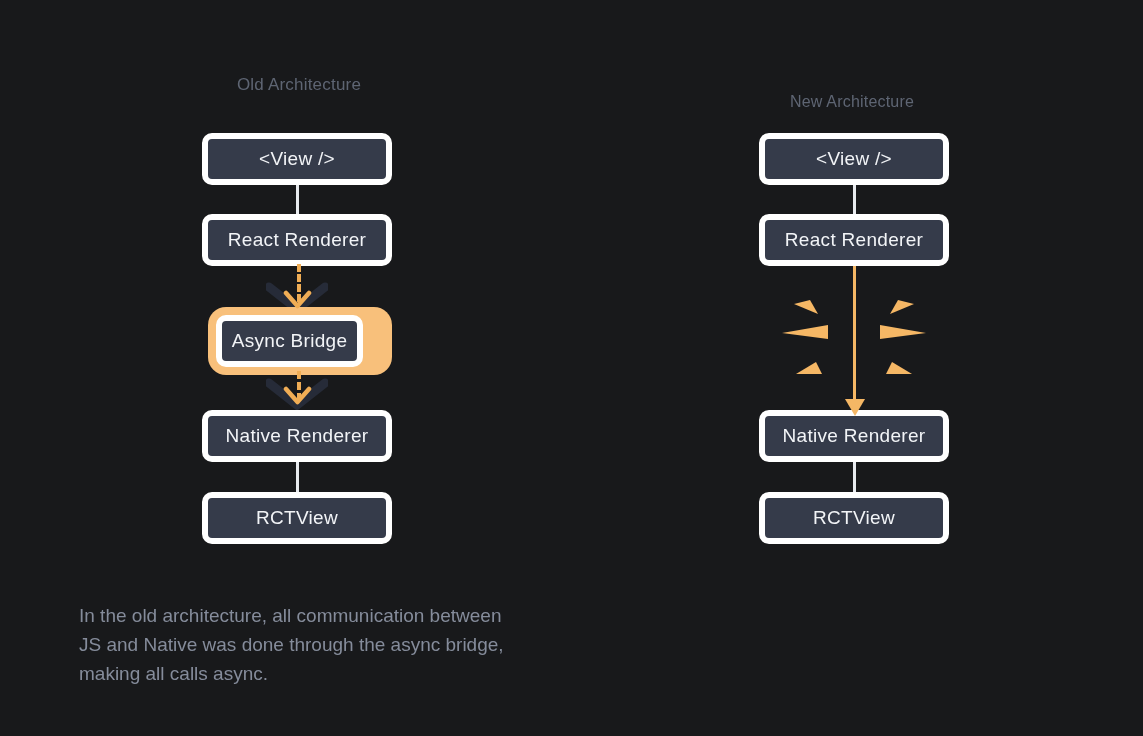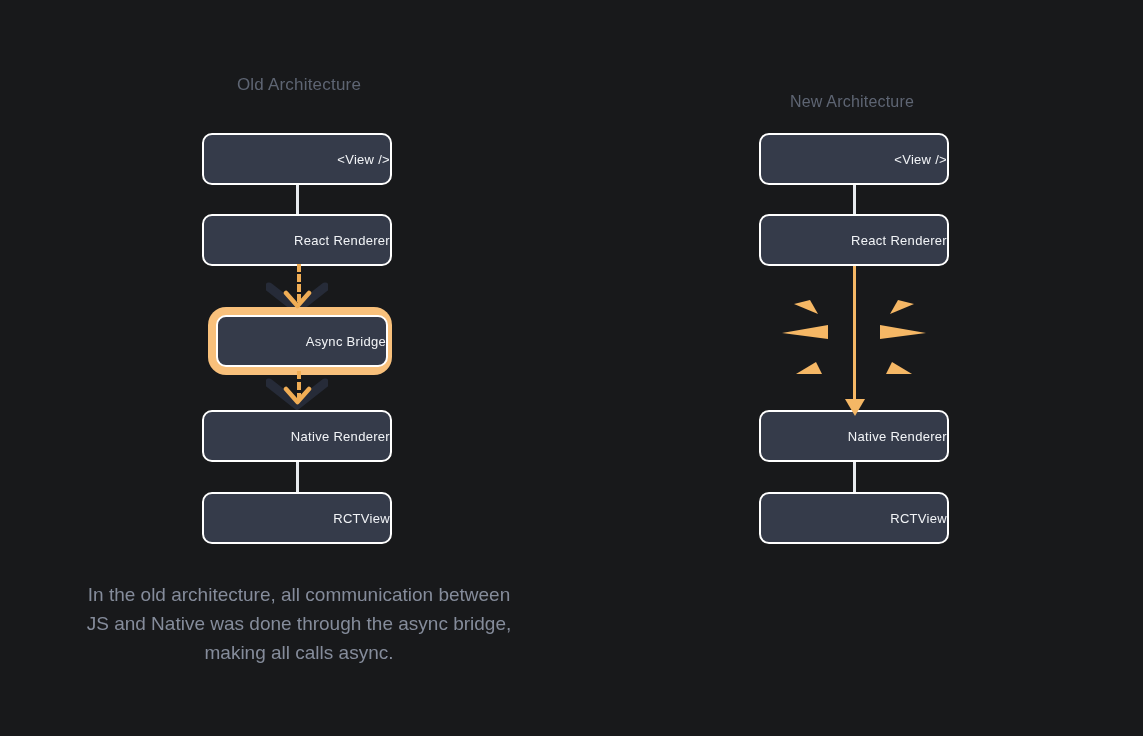--- a/index.html
+++ b/index.html
@@ -32,27 +32,27 @@
     transform: translateX(-50%);
   }
   .col-title.old  { left: 299px; top: 75px; font-size: 17px; }
   .col-title.new  { left: 852px; top: 82px; font-size: 16px; margin-top: 11px; }
 
   
   .node {
     position: absolute;
     box-sizing: border-box;
     background: #353b4a;
-    border: 2px solid #ffffff;
+    border: 6px solid #ffffff;
     border-radius: 10px;
     color: #f2f4f7;
     display: flex;
     align-items: center;
-    justify-content: flex-end;
-    font-size: 13px;
+    justify-content: center;
+    font-size: 19px;
     letter-spacing: 0.3px;
     white-space: nowrap;
     z-index: 3;
   }
   .ring {
     position: absolute;
     box-sizing: border-box;
     border-radius: 18px;
     background: #f8c07b;
     z-index: 2;
@@ -91,23 +91,23 @@
 
   
   .burst { position: absolute; z-index: 4; }
 
   
   .caption {
     position: absolute;
     color: #858c9b;
     font-size: 19px;
     line-height: 29px;
-    text-align: center;
     white-space: pre-line;
     transform: translateX(-50%);
+    margin-top: 21px;
   }
   .caption.old { left: 299px; top: 580px; width: 440px; }
   .caption.new { left: 844px; top: 580px; width: 440px; }
 </style>
 </head>
 <body style="background: rgb(24, 25, 27);">
 
 <div class="stage">
 
   <div class="col-title old">Old Architecture</div>
@@ -135,21 +135,21 @@
 
   <div class="node" style="left:202px; top:133px; width:190px; height:52px;">
     <span>&lt;View /&gt;</span>
   </div>
 
   <div class="node" style="left:202px; top:214px; width:190px; height:52px;">
     <span>React Renderer</span>
   </div>
 
   <div class="ring" style="left:208px; top:307px; width:184px; height:68px;"></div>
-  <div class="node" style="left:216px; top:315px; width:172px; height:52px;">
+  <div class="node" style="left:216px; top:315px; width:147px; height:52px;">
     <span>Async Bridge</span>
   </div>
 
   <div class="node" style="left:202px; top:410px; width:190px; height:52px;">
     <span>Native Renderer</span>
   </div>
 
   <div class="node" style="left:202px; top:492px; width:190px; height:52px;">
     <span>RCTView</span>
   </div>

